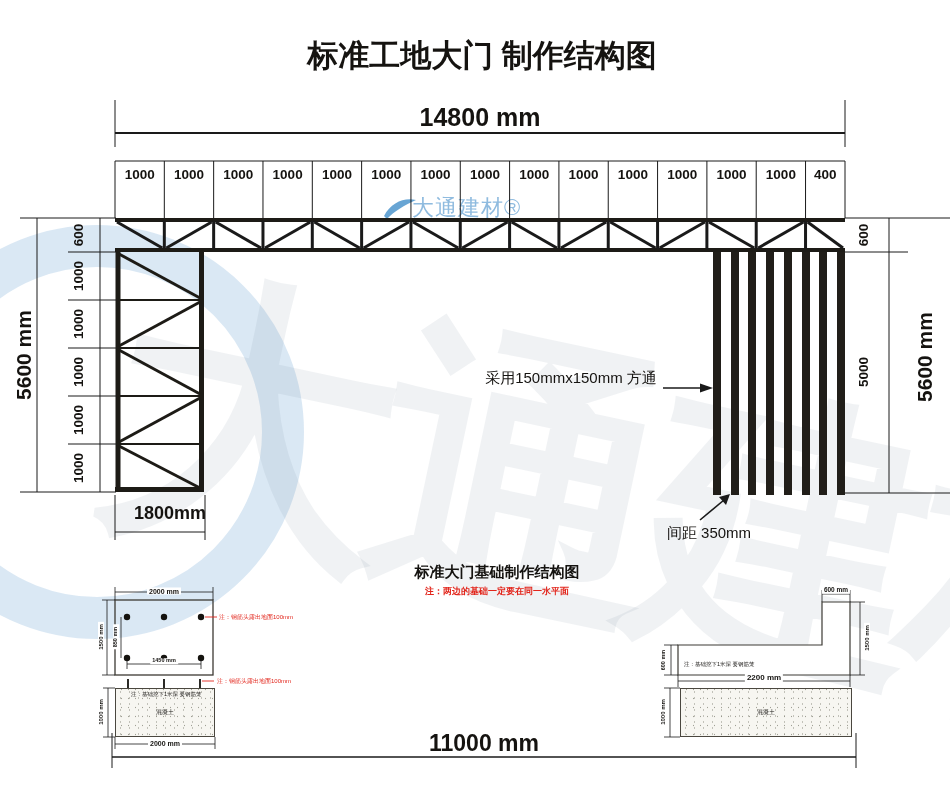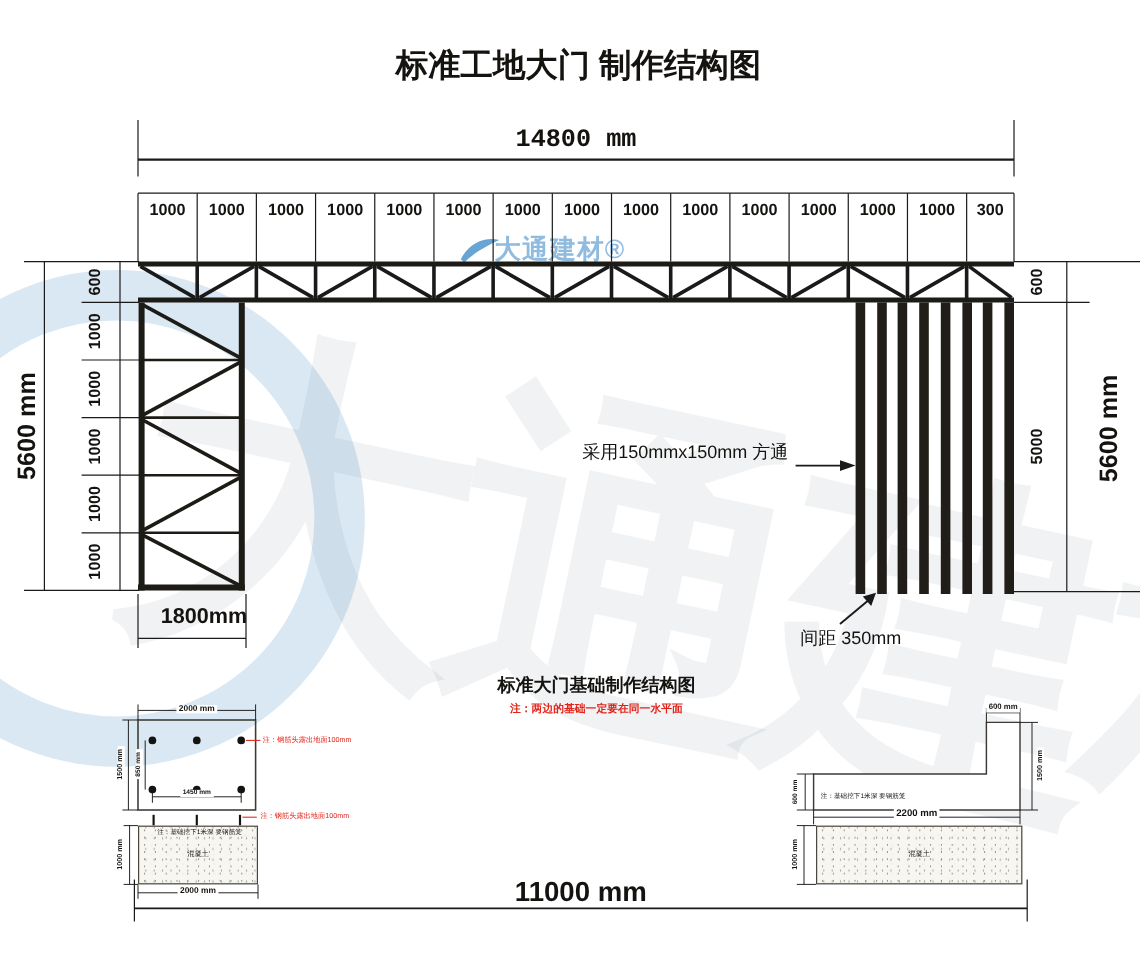--- a/index.html
+++ b/index.html
@@ -18,21 +18,21 @@
   .bold{font-weight:bold;}
   .red{color:#e2251b;}
   #wm-large{
     position:absolute;left:140px;top:250px;z-index:0;
     font-size:292px;font-weight:bold;letter-spacing:-18px;line-height:1;
     color:rgba(103,130,152,0.10);white-space:nowrap;
     transform:rotate(12deg);transform-origin:left top;
   }
   #wm-small{
     position:absolute;left:412px;top:193px;z-index:1;
-    font-size:22px;font-weight:bold;color:#8fbbdf;letter-spacing:1px;
+    font-size:22px;font-weight:normal;color:#8fbbdf;letter-spacing:1px;
   }
   #wm-ring{position:absolute;left:-110px;top:225px;z-index:0;
     width:330px;height:330px;border:42px solid rgba(173,205,230,0.45);
     border-radius:50%;}
   #structure-svg{position:absolute;left:0;top:0;z-index:2;}
   .bar{position:absolute;top:252px;width:8px;height:243px;background:#211e19;z-index:2;}
   .seg-label{
     position:absolute;transform:translate(-50%,-50%);z-index:3;
     font-size:13.5px;font-weight:bold;color:#151310;white-space:nowrap;line-height:1;
   }
@@ -51,21 +51,21 @@
 </head>
 <body>
 
 <div id="wm-ring"></div>
 <div id="wm-large">大通建材</div>
 <svg class="abs" style="left:383px;top:196px;z-index:1;" width="34" height="26">
   <path d="M1 20 C 8 6, 22 1, 33 4 C 22 9, 10 16, 4 23 Z" fill="#4d95cd" opacity="0.85"></path>
 </svg>
 <div id="wm-small">大通建材®</div>
 
-<div class="lbl bold" style="left:482px;top:55px;font-size:27px;">标准工地大门 制作结构图</div>
+<div class="lbl bold" style="left:482px;top:55px;font-size:31px;">标准工地大门 制作结构图</div>
 
 <svg id="structure-svg" width="950" height="805">
   <g stroke="#1a1a1a">
     <line x1="115" y1="100" x2="115" y2="147"></line>
     <line x1="845" y1="100" x2="845" y2="147"></line>
     <line x1="115" y1="133" x2="845" y2="133" stroke-width="1.8"></line>
     <line x1="115" y1="161" x2="845" y2="161"></line>
   </g>
   <g id="truss-group" stroke="#1d1b16">
     <line x1="115" y1="220" x2="845" y2="220" stroke-width="4"></line>
@@ -236,32 +236,32 @@
     <div class="seg-label" style="left: 336.959px; top: 175px;">1000</div>
     <div class="seg-label" style="left: 386.284px; top: 175px;">1000</div>
     <div class="seg-label" style="left: 435.608px; top: 175px;">1000</div>
     <div class="seg-label" style="left: 484.932px; top: 175px;">1000</div>
     <div class="seg-label" style="left: 534.257px; top: 175px;">1000</div>
     <div class="seg-label" style="left: 583.581px; top: 175px;">1000</div>
     <div class="seg-label" style="left: 632.905px; top: 175px;">1000</div>
     <div class="seg-label" style="left: 682.23px; top: 175px;">1000</div>
     <div class="seg-label" style="left: 731.554px; top: 175px;">1000</div>
     <div class="seg-label" style="left: 780.878px; top: 175px;">1000</div>
-    <div class="seg-label" style="left: 825.27px; top: 175px;">300</div>
+    <div class="seg-label" style="left: 825.27px; top: 175px;">400</div>
   </div>
 <div id="left-seg-labels" class="abs" style="left:0;top:0;">
     <div class="seg-label rot" style="left: 79px; top: 235px;">600</div>
     <div class="seg-label rot" style="left: 79px; top: 276px;">1000</div>
     <div class="seg-label rot" style="left: 79px; top: 324px;">1000</div>
     <div class="seg-label rot" style="left: 79px; top: 372px;">1000</div>
     <div class="seg-label rot" style="left: 79px; top: 420px;">1000</div>
     <div class="seg-label rot" style="left: 79px; top: 468px;">1000</div>
   </div>
 
-<div class="lbl bold" style="left:480px;top:117px;font-size:21px;font-family:Liberation Mono, monospace;">14800 mm</div>
+<div class="lbl bold" style="left:480px;top:117px;font-size:25px;">14800 mm</div>
 <div class="lbl bold rot" style="left:23px;top:355px;font-size:21px;">5600 mm</div>
 <div class="lbl bold rot" style="left:924px;top:357px;font-size:21px;">5600 mm</div>
 <div class="lbl bold rot" style="left:864px;top:235px;font-size:13.5px;">600</div>
 <div class="lbl bold rot" style="left:864px;top:372px;font-size:13.5px;">5000</div>
 <div class="lbl bold" style="left:160px;top:513px;font-size:18px;margin-left:10px;">1800mm</div>
 <div class="lbl" style="left:571px;top:377px;font-size:15px;font-weight:500;">采用150mmx150mm 方通</div>
 <div class="lbl" style="left:709px;top:532px;font-size:15px;font-weight:500;">间距 350mm</div>
 
 <div class="lbl bold" style="left:497px;top:571px;font-size:15px;">标准大门基础制作结构图</div>
 <div class="lbl bold red" style="left:497px;top:591px;font-size:9px;">注：两边的基础一定要在同一水平面</div>

